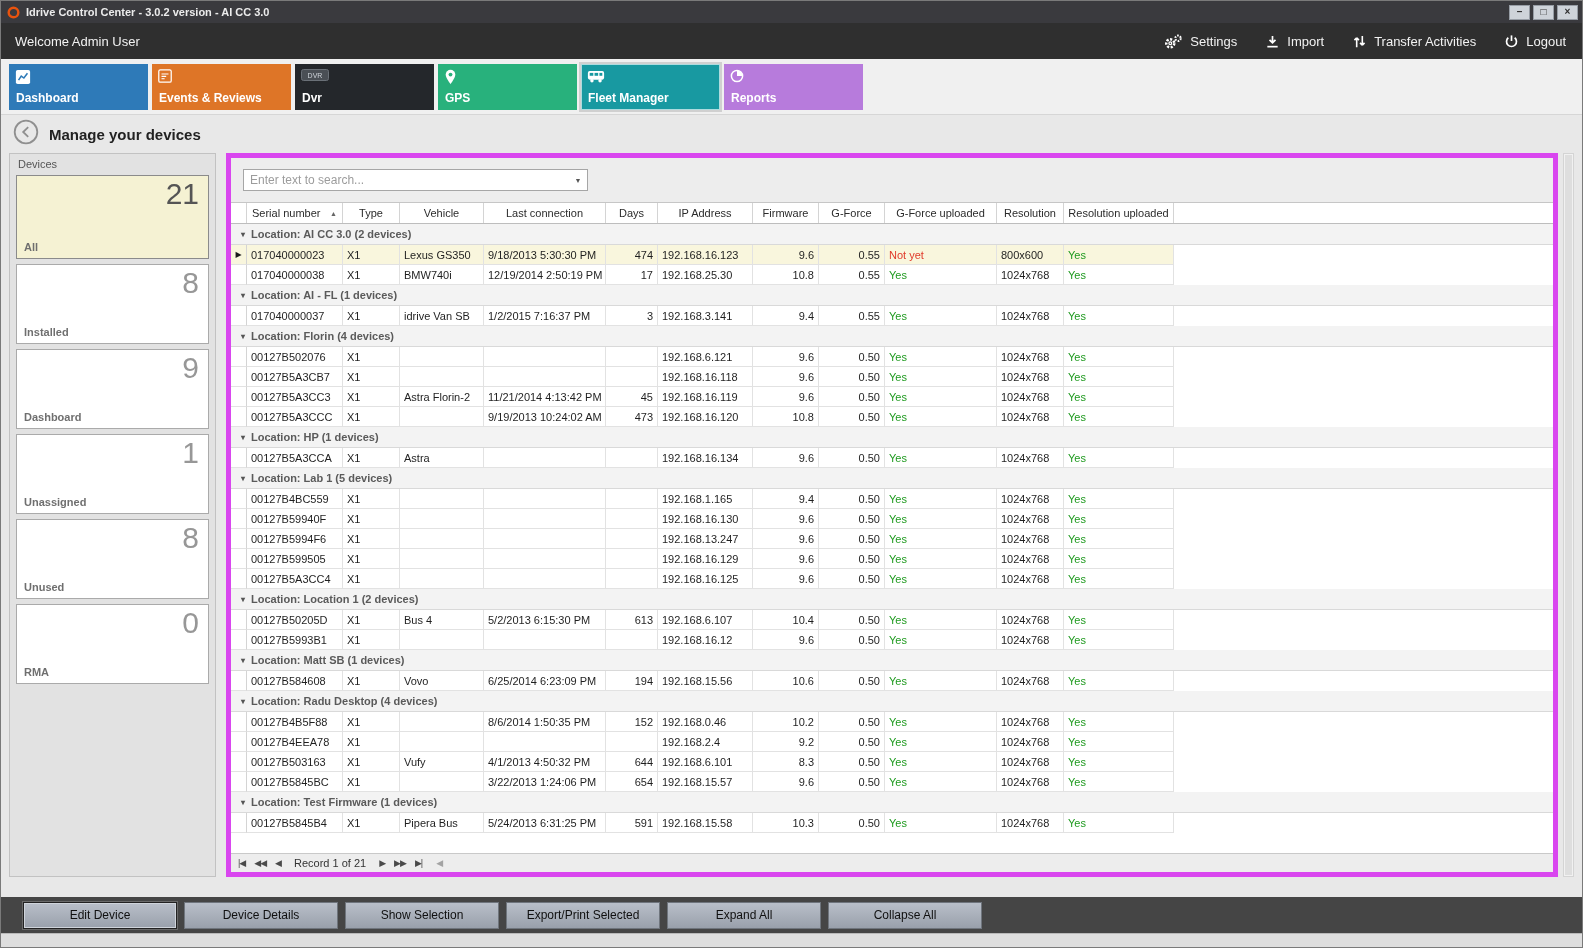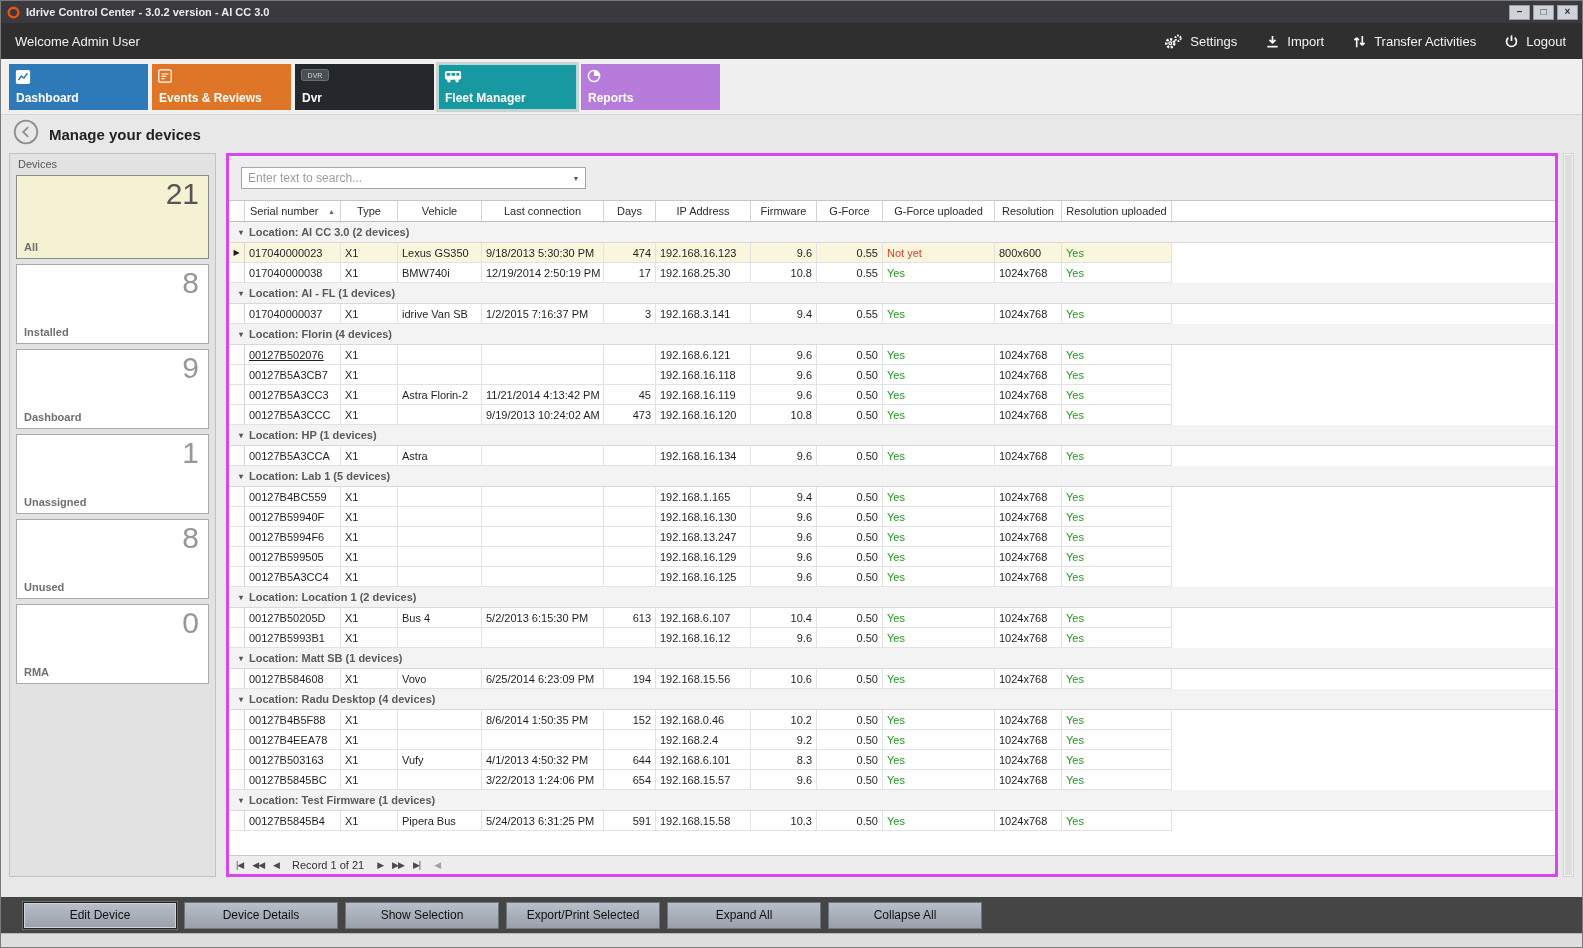--- a/index.html
+++ b/index.html
@@ -33,21 +33,21 @@
   
   .content { flex:1; display:flex; padding:0 8px; min-height:0; }
   .sidebar { width:207px; flex:none; background:#e2e2e2; border:1px solid #c2c2c2; padding:3px 6px; margin-right:10px; }
   .sidebar-title { font-size:11px; color:#555; padding:1px 0 5px 2px; }
   .dev-card { background:#fff; border:1px solid #aaa; height:80px; margin-bottom:5px; position:relative; cursor:pointer; }
   .dev-card .count { position:absolute; top:1px; right:9px; font-size:30px; color:#979797; }
   .dev-card .label { position:absolute; left:7px; bottom:5px; font-size:11px; font-weight:bold; color:#6f6f6f; }
   .dev-card.selected { background:#f5f2d3; border:1px solid #8b8b8b; height:84px; }
   .dev-card.selected .count { color:#555; }
 
-  .grid-panel { flex:1; min-width:0; background:#ededed; border:3px solid #d946ef; display:flex; flex-direction:column; }
+  .grid-panel { flex:1; min-width:0; background:#ededed; border:5px solid #d946ef; display:flex; flex-direction:column; }
   .search-row { padding:11px 12px; flex:none; }
   .search-box { width:345px; height:22px; background:#fff; border:1px solid #a6a6a6; display:flex; align-items:center; }
   .search-box input { flex:1; border:none; outline:none; font-size:12px; padding:0 6px; color:#333; font-family:inherit; background:transparent; }
   .search-box input::placeholder { color:#9c9c9c; }
   .dd-btn { width:18px; align-self:stretch; display:flex; align-items:center; justify-content:center; font-size:7px; color:#555; cursor:pointer; }
 
   .grid-wrap { flex:1; min-height:0; background:#fff; border-top:1px solid #c6c6c6; overflow:hidden; }
   .grid-header { display:flex; height:21px; border-bottom:1px solid #bdbdbd; background:#fff; }
   .h-cell { flex:none; border-right:1px solid #d4d4d4; font-size:11px; color:#2b2b2b; display:flex; align-items:center; justify-content:center; gap:3px; overflow:hidden; white-space:nowrap; cursor:pointer; }
   .h-cell.sorted { justify-content:space-between; padding:0 5px; }
@@ -172,20 +172,29 @@
       </div>
       <div class="tab-tile" style="background: rgb(36, 39, 43);">
         <span class="icon">
           <svg width="28" height="12" viewBox="0 0 28 12">
             <rect x="0.5" y="0.5" width="27" height="11" rx="2" fill="#4a4f55" stroke="#6a7077"></rect>
             <text x="14" y="8.8" font-size="7" fill="#cfd4da" text-anchor="middle" font-family="sans-serif">DVR</text>
           </svg>
         </span>
         <div class="tab-label">Dvr</div>
       </div>
+      <div class="tab-tile" style="background: rgb(40, 177, 124);">
+        <span class="icon">
+          <svg width="13" height="16" viewBox="0 0 16 20">
+            <path d="M8 1a6 6 0 0 1 6 6c0 4.4-6 12-6 12S2 11.4 2 7a6 6 0 0 1 6-6z" fill="#fff"></path>
+            <circle cx="8" cy="7" r="2.4" fill="#28b17c"></circle>
+          </svg>
+        </span>
+        <div class="tab-label">GPS</div>
+      </div>
       <div class="tab-tile selected" style="background: rgb(24, 153, 161);">
         <span class="icon">
           <svg width="18" height="15" viewBox="0 0 20 16">
             <rect x="1" y="2" width="18" height="9.5" rx="2" fill="#fff"></rect>
             <rect x="3" y="4" width="4" height="3.2" fill="#1899a1"></rect>
             <rect x="8.4" y="4" width="4" height="3.2" fill="#1899a1"></rect>
             <rect x="13.8" y="4" width="3.2" height="3.2" fill="#1899a1"></rect>
             <circle cx="5.5" cy="12.8" r="1.9" fill="#fff"></circle>
             <circle cx="14.5" cy="12.8" r="1.9" fill="#fff"></circle>
           </svg>
@@ -346,21 +355,21 @@
               <div class="cell yes" style="width: 112px;">Yes</div>
               <div class="cell" style="width: 67px;">1024x768</div>
               <div class="cell yes" style="width: 110px;">Yes</div>
             </div>
             <div class="g-row">
               <span class="g-tri">▾</span>
               <span>Location: Florin (4 devices)</span>
             </div>
             <div class="d-row">
               <div class="ind"></div>
-              <div class="cell" style="width: 96px; text-decoration: underline;">00127B502076</div>
+              <div class="cell" style="width: 96px;">00127B502076</div>
               <div class="cell" style="width: 57px;">X1</div>
               <div class="cell" style="width: 84px;"></div>
               <div class="cell" style="width: 122px;"></div>
               <div class="cell num" style="width: 52px;"></div>
               <div class="cell" style="width: 95px;">192.168.6.121</div>
               <div class="cell num" style="width: 66px;">9.6</div>
               <div class="cell num" style="width: 66px;">0.50</div>
               <div class="cell yes" style="width: 112px;">Yes</div>
               <div class="cell" style="width: 67px;">1024x768</div>
               <div class="cell yes" style="width: 110px;">Yes</div>

